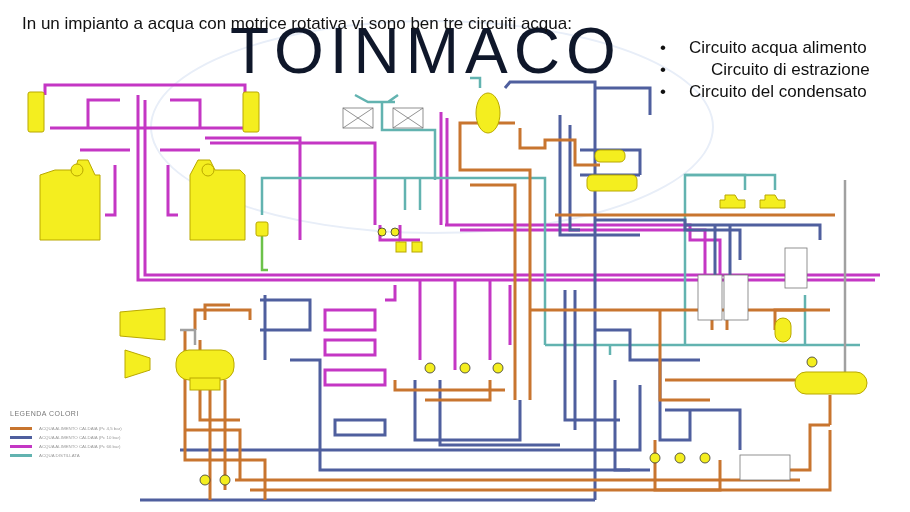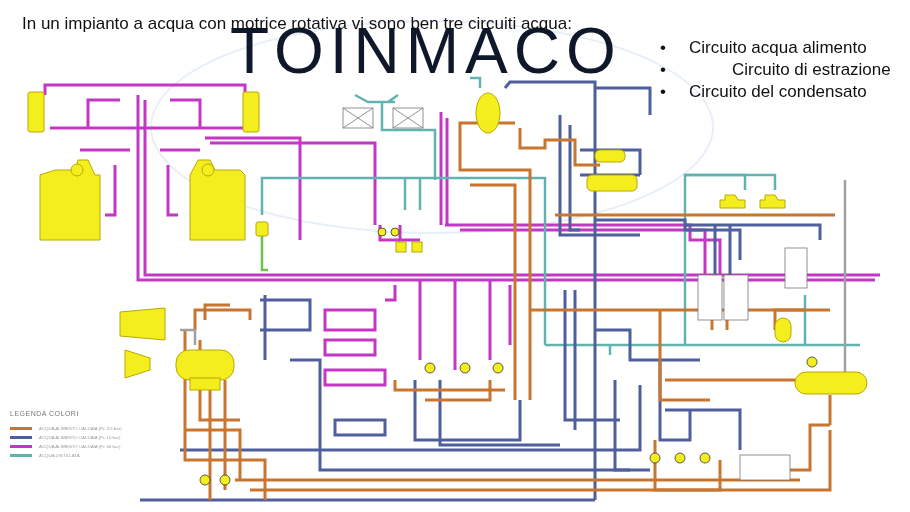--- a/index.html
+++ b/index.html
@@ -2,21 +2,21 @@
 <html><head>
 <meta charset="utf-8">
 <style>
   html,body{margin:0;padding:0;background:#ffffff;}
   body{width:910px;height:512px;position:relative;overflow:hidden;font-family:"Liberation Sans",sans-serif;}
   .title{position:absolute;left:22px;top:14px;font-size:17px;color:#111;white-space:nowrap;}
   .bullets{position:absolute;left:660px;top:37px;margin:0;padding:0;list-style:none;font-size:17px;color:#111;}
   .bullets li{position:relative;height:22px;line-height:22px;white-space:nowrap;}
   .bullets li .dot{position:absolute;left:0;top:0;}
   .bullets li .txt{position:absolute;left:29px;text-align:center;}
-  .bullets li:nth-child(2) .txt{left:51px;margin-left:21px;}
+  .bullets li:nth-child(2) .txt{left:51px;}
   .watermark{position:absolute;left:230px;top:14px;font-size:64px;color:#0f172a;letter-spacing:6px;font-weight:normal;white-space:nowrap;}
   .wm-arc{position:absolute;left:150px;top:20px;width:560px;height:210px;border:2px solid #e8eef8;border-radius:50%;}
   svg.diagram{position:absolute;left:0;top:0;}
   .legend{position:absolute;left:10px;top:410px;width:150px;}
   .legend-title{font-size:7px;color:#777;letter-spacing:0.5px;margin-bottom:7px;}
   .legend-row{display:flex;align-items:center;height:9px;}
   .legend-swatch{width:22px;height:3px;margin-right:7px;}
   .legend-label{font-size:4.4px;color:#999;white-space:nowrap;}
 </style>
 </head>

